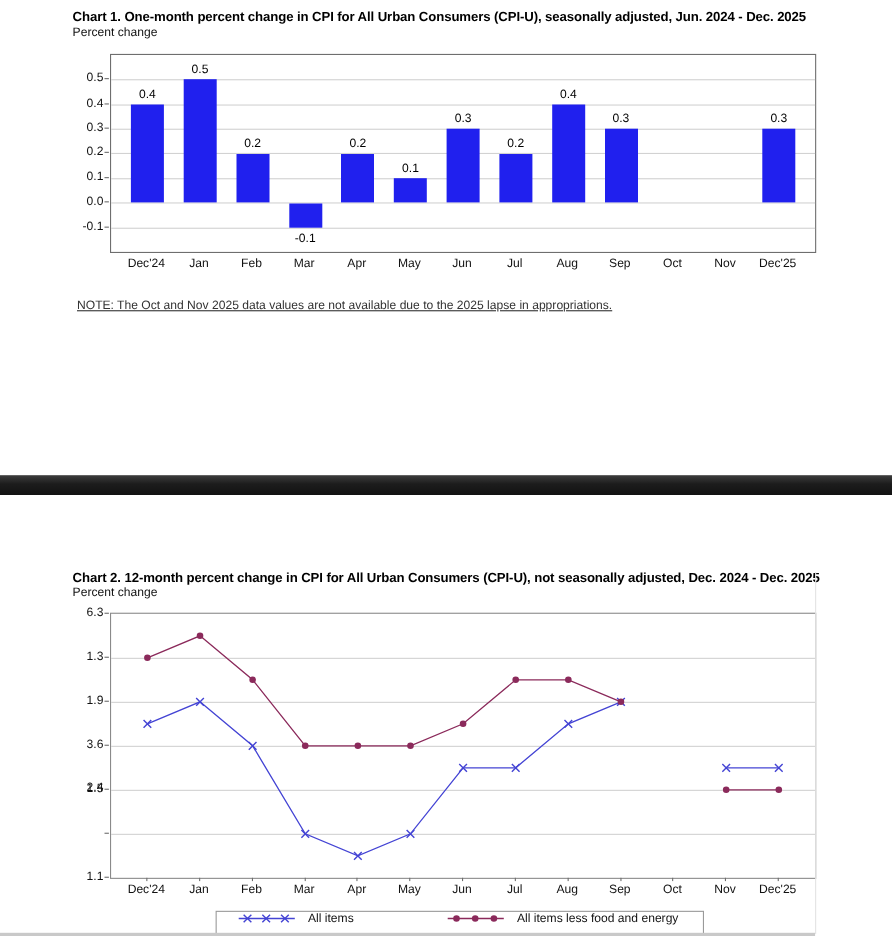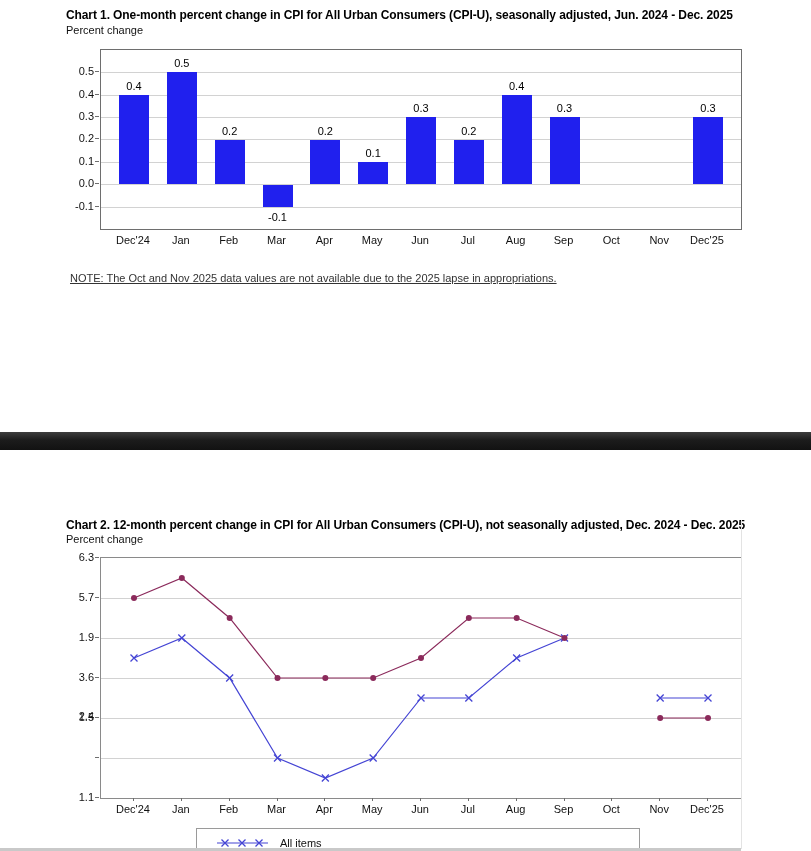--- a/index.html
+++ b/index.html
@@ -15,21 +15,21 @@
   .bar{position:absolute;}
   .bar-label{position:absolute;font-size:11px;text-align:center;color:#000;}
   .ytick-label{position:absolute;font-size:11px;text-align:right;color:#111;}
   .ytick-mark{position:absolute;height:1px;width:4px;background:#6e6e6e;}
   .xtick-label{position:absolute;font-size:11px;text-align:center;color:#111;}
   .xtick-mark{position:absolute;width:1px;height:3px;background:#6e6e6e;}
   .note{font-size:11px;color:#333;text-decoration:underline;}
   .divider{position:absolute;left:0;width:811px;height:18px;
            background:linear-gradient(180deg,#3d3d3d 0%,#1c1c1c 45%,#121212 100%);}
   .legend{position:absolute;border:1px solid #9a9a9a;background:#fff;}
-  .legend-item{position:absolute;top:0;height:100%;display:flex;align-items:flex-end;}
+  .legend-item{position:absolute;top:0;height:100%;display:flex;align-items:flex-start;}
   .legend-label{font-size:11px;margin-left:10px;color:#111;}
   .faint-line{position:absolute;width:1px;background:#e3e3e3;}
   .bottom-strip{position:absolute;background:#c9c9c9;}
   svg{display:block;}
 </style>
 </head>
 <body>
 
 <div class="page">
 
@@ -142,21 +142,21 @@
           <circle cx="463.5" cy="80" r="3" fill="#8b2a5b"></circle>
           <circle cx="559.1666666666667" cy="160" r="3" fill="#8b2a5b"></circle>
           <circle cx="607" cy="160" r="3" fill="#8b2a5b"></circle>
         </g>
       </svg>
     </div>
   <div id="chart2-decor">
       <div class="ytick-mark" style="position: absolute; left: 95px; top: 557px;"></div>
       <div class="ytick-label" style="left: 62px; top: 551px; width: 32px;">6.3</div>
       <div class="ytick-mark" style="position: absolute; left: 95px; top: 597px;"></div>
-      <div class="ytick-label" style="left: 62px; top: 591px; width: 32px;">5.7</div>
+      <div class="ytick-label" style="left: 62px; top: 591px; width: 32px;">1.3</div>
       <div class="ytick-mark" style="position: absolute; left: 95px; top: 637px;"></div>
       <div class="ytick-label" style="left: 62px; top: 631px; width: 32px;">1.9</div>
       <div class="ytick-mark" style="position: absolute; left: 95px; top: 677px;"></div>
       <div class="ytick-label" style="left: 62px; top: 671px; width: 32px;">3.6</div>
       <div class="ytick-mark" style="position: absolute; left: 95px; top: 717px;"></div>
       <div class="ytick-label" style="left: 62px; top: 711px; width: 32px;">1.5</div>
       <div class="ytick-mark" style="position: absolute; left: 95px; top: 757px;"></div>
       <div class="ytick-label" style="left: 62px; top: 710px; width: 32px;">2.4</div>
       <div class="ytick-mark" style="position: absolute; left: 95px; top: 797px;"></div>
       <div class="ytick-label" style="left: 62px; top: 791px; width: 32px;">1.1</div>
@@ -191,17 +191,26 @@
   <div class="legend" id="legend" style="left:196px;top:828px;width:442px;height:20px;">
       <div class="legend-item" style="left: 18px;">
         <svg width="55" height="12">
           <line x1="2" y1="6" x2="53" y2="6" stroke="#4444d4" stroke-width="1.2"></line>
           <path d="M6.5 2.5 L13.5 9.5 M6.5 9.5 L13.5 2.5" stroke="#4444d4" stroke-width="1.3" fill="none"></path>
           <path d="M23.5 2.5 L30.5 9.5 M23.5 9.5 L30.5 2.5" stroke="#4444d4" stroke-width="1.3" fill="none"></path>
           <path d="M40.5 2.5 L47.5 9.5 M40.5 9.5 L47.5 2.5" stroke="#4444d4" stroke-width="1.3" fill="none"></path>
         </svg>
         <span class="legend-label">All items</span>
       </div>
+      <div class="legend-item" style="left: 208px;">
+        <svg width="55" height="12">
+          <line x1="2" y1="6" x2="53" y2="6" stroke="#8b2a5b" stroke-width="1.2"></line>
+          <circle cx="10" cy="6" r="3" fill="#8b2a5b"></circle>
+          <circle cx="27" cy="6" r="3" fill="#8b2a5b"></circle>
+          <circle cx="44" cy="6" r="3" fill="#8b2a5b"></circle>
+        </svg>
+        <span class="legend-label">All items less food and energy</span>
+      </div>
     </div>
 
   <div class="faint-line" style="left:741px;top:520px;height:329px;"></div>
   <div class="bottom-strip" style="left:0;top:848px;width:741px;height:3px;"></div>
 </div>
 
 </body></html>

